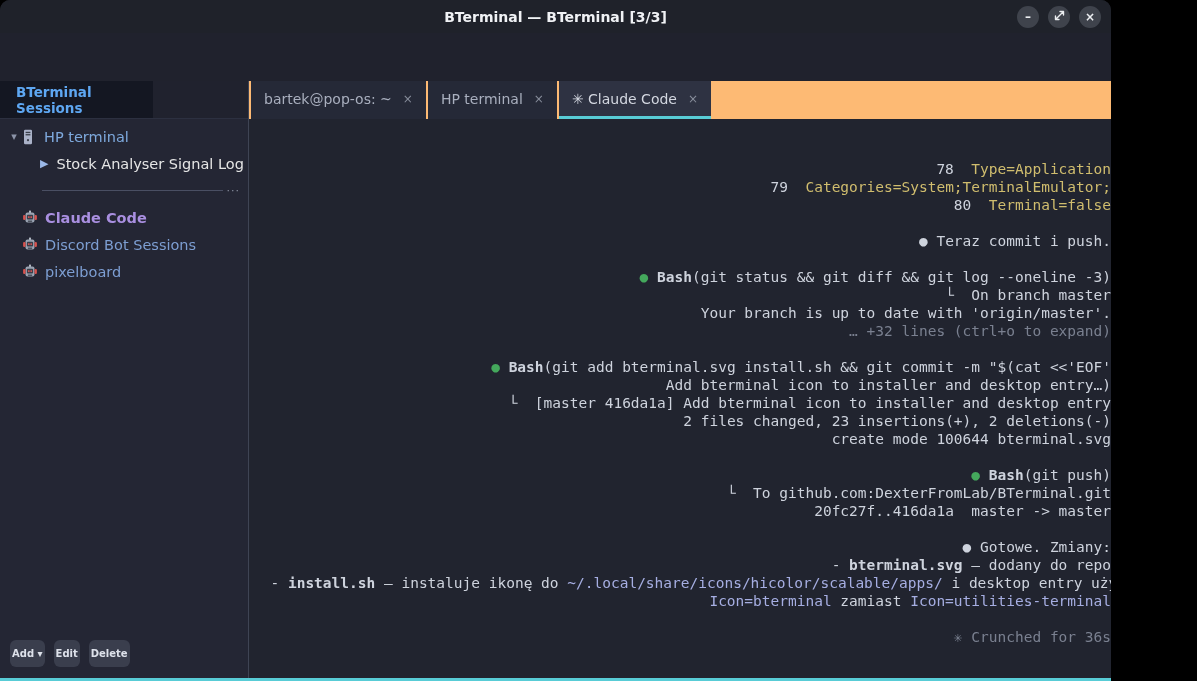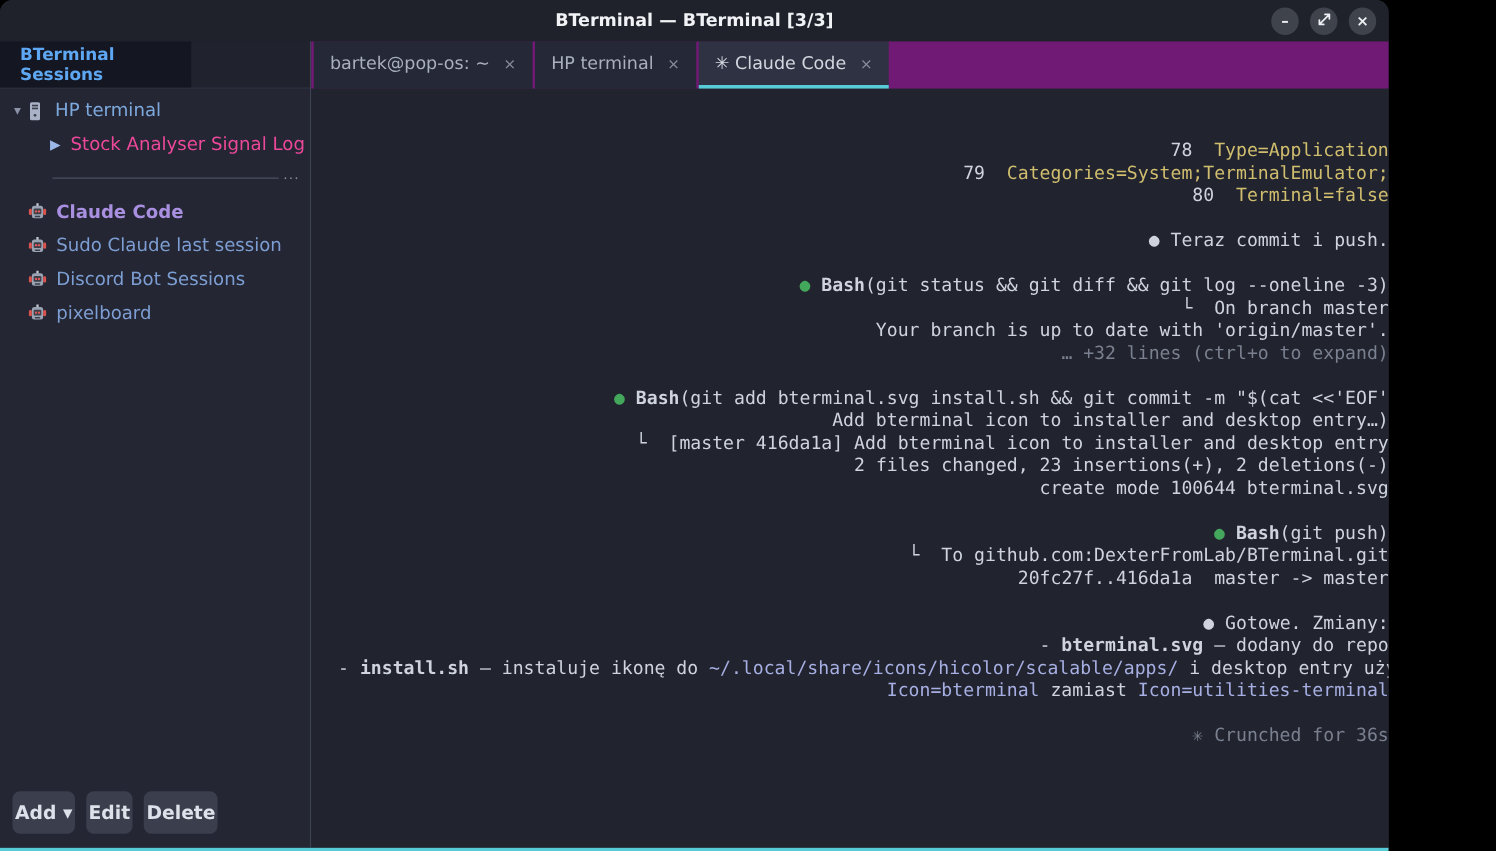--- a/index.html
+++ b/index.html
@@ -20,53 +20,53 @@
   }
   .titlebar .title { color:#f0f2f5; font-size:14px; font-weight:bold; }
   .win-controls { position:absolute; right:10px; top:0; height:33px; display:flex; align-items:center; gap:9px; }
   .wc-btn {
     width:22px; height:22px; border-radius:50%; background:#3f434c;
     display:flex; align-items:center; justify-content:center;
     color:#eceef1; font-size:12px; font-weight:bold; cursor:default;
   }
 
   
-  .content { flex:1 1 auto; display:flex; min-height:0; }
+  .content { flex:1 1 auto; display:flex; min-height:0;margin-top:48px; }
 
   .sidebar { width:248px; flex:0 0 auto; background:#242634; display:flex; flex-direction:column; }
   .sidebar-tabrow { height:38px; flex:0 0 auto; display:flex; background:#20222e; border-bottom:1px solid #2c3040; }
   .sidebar-header-tab {
     width:153px; background:#141722; display:flex; align-items:center; padding-left:16px;
     color:#5ea7f2; font-size:13.5px; font-weight:bold;
   }
   .tree { flex:1 1 auto; padding-top:4px; overflow:hidden; }
   .trow { height:27px; display:flex; align-items:center; font-size:14.5px; color:#7d9ed2; }
   .trow .caret { width:16px; margin-left:6px; color:#8b93a8; font-size:11px; text-align:center; }
   .trow .play { color:#9bb8e8; font-size:11px; margin-right:8px; }
   .trow.host { padding-left:0; }
   .trow.host .label { color:#7ea9dd; }
   .trow.child { padding-left:40px; }
-  .trow.child .label { color:#ec4899; }
+  .trow.child .label { color:#e5e5e5; }
   .trow.divider { padding:0 8px 0 42px; }
   .trow.divider .dline { flex:1; height:1px; background:#4a4f63; }
   .trow.divider .dots { color:#8a90a0; font-size:11px; margin-left:4px; letter-spacing:1px; }
   .trow.bot { padding-left:22px; gap:7px; }
   .trow.bot.selected { background:#3b3f50; }
   .trow.bot.purple .label { color:#a98fe0; font-weight:bold; }
   .ticon { display:flex; align-items:center; }
   .sidebar-buttons { flex:0 0 auto; display:flex; gap:9px; padding:10px 10px 11px 10px; }
   .sbtn {
-    background:#3a3e4d; color:#dde1ea; font-weight:bold; font-size:15px;
+    background:#3a3e4d; color:#dde1ea; font-weight:bold; font-size:10px;
     border:none; border-radius:6px; padding:8px 2px; font-family:inherit; cursor:default;
   }
 
   .main { flex:1 1 auto; display:flex; flex-direction:column; border-left:1px solid #3f4454; min-width:0; }
 
   
-  .tab-bar { height:38px; flex:0 0 auto; background:#701a75; display:flex; align-items:stretch; padding-left:2px; gap:2px; }
+  .tab-bar { height:38px; flex:0 0 auto; background:#fdba74; display:flex; align-items:stretch; padding-left:2px; gap:2px; }
   .tab {
     display:flex; align-items:center; padding:0 13px; background:#252937;
     color:#a9afbe; font-size:14px; border-bottom:3px solid transparent; cursor:default;
   }
   .tab.active { background:#2e3242; color:#d3d7e0; border-bottom:3px solid var(--cyan,#58ccd6); }
   .tab-close { margin-left:11px; color:#888e9c; font-size:12px; }
 
   
   .terminal {
     flex:1 1 auto; background:#21242f; padding:5px 0 0 4px; min-height:0;
@@ -155,50 +155,35 @@
                 <rect x="6.6" y="0.6" width="1.8" height="2.4" fill="#c3c9d3"></rect>
                 <rect x="3" y="2.6" width="9" height="10" rx="2" fill="#9aa3b2"></rect>
                 <rect x="0.6" y="5" width="2.4" height="5" rx="1.1" fill="#d9534f"></rect>
                 <rect x="12" y="5" width="2.4" height="5" rx="1.1" fill="#d9534f"></rect>
                 <rect x="4.4" y="4.8" width="6.2" height="4.6" rx="1" fill="#3a3f4a"></rect>
                 <circle cx="6.3" cy="7.1" r="0.95" fill="#e25757"></circle>
                 <circle cx="8.7" cy="7.1" r="0.95" fill="#e25757"></circle>
                 <rect x="5.4" y="10.6" width="4.2" height="1.2" fill="#3a3f4a"></rect>
               </svg>
             </span>
-            <span class="label">Sudo Claude last session</span>
+            <span class="label">Discord Bot Sessions</span>
           </div>
           <div class="trow bot">
             <span class="ticon">
               <svg width="16" height="15" viewBox="0 0 15 15">
                 <rect x="6.6" y="0.6" width="1.8" height="2.4" fill="#c3c9d3"></rect>
                 <rect x="3" y="2.6" width="9" height="10" rx="2" fill="#9aa3b2"></rect>
                 <rect x="0.6" y="5" width="2.4" height="5" rx="1.1" fill="#d9534f"></rect>
                 <rect x="12" y="5" width="2.4" height="5" rx="1.1" fill="#d9534f"></rect>
                 <rect x="4.4" y="4.8" width="6.2" height="4.6" rx="1" fill="#3a3f4a"></rect>
                 <circle cx="6.3" cy="7.1" r="0.95" fill="#e25757"></circle>
                 <circle cx="8.7" cy="7.1" r="0.95" fill="#e25757"></circle>
                 <rect x="5.4" y="10.6" width="4.2" height="1.2" fill="#3a3f4a"></rect>
               </svg>
             </span>
-            <span class="label">Discord Bot Sessions</span>
-          </div>
-          <div class="trow bot">
-            <span class="ticon">
-              <svg width="16" height="15" viewBox="0 0 15 15">
-                <rect x="6.6" y="0.6" width="1.8" height="2.4" fill="#c3c9d3"></rect>
-                <rect x="3" y="2.6" width="9" height="10" rx="2" fill="#9aa3b2"></rect>
-                <rect x="0.6" y="5" width="2.4" height="5" rx="1.1" fill="#d9534f"></rect>
-                <rect x="12" y="5" width="2.4" height="5" rx="1.1" fill="#d9534f"></rect>
-                <rect x="4.4" y="4.8" width="6.2" height="4.6" rx="1" fill="#3a3f4a"></rect>
-                <circle cx="6.3" cy="7.1" r="0.95" fill="#e25757"></circle>
-                <circle cx="8.7" cy="7.1" r="0.95" fill="#e25757"></circle>
-                <rect x="5.4" y="10.6" width="4.2" height="1.2" fill="#3a3f4a"></rect>
-              </svg>
-            </span>
             <span class="label">pixelboard</span>
           </div>
         </div>
       <div class="sidebar-buttons">
           <button class="sbtn">Add ▾</button>
           <button class="sbtn">Edit</button>
           <button class="sbtn">Delete</button>
         </div>
     </div>
 

